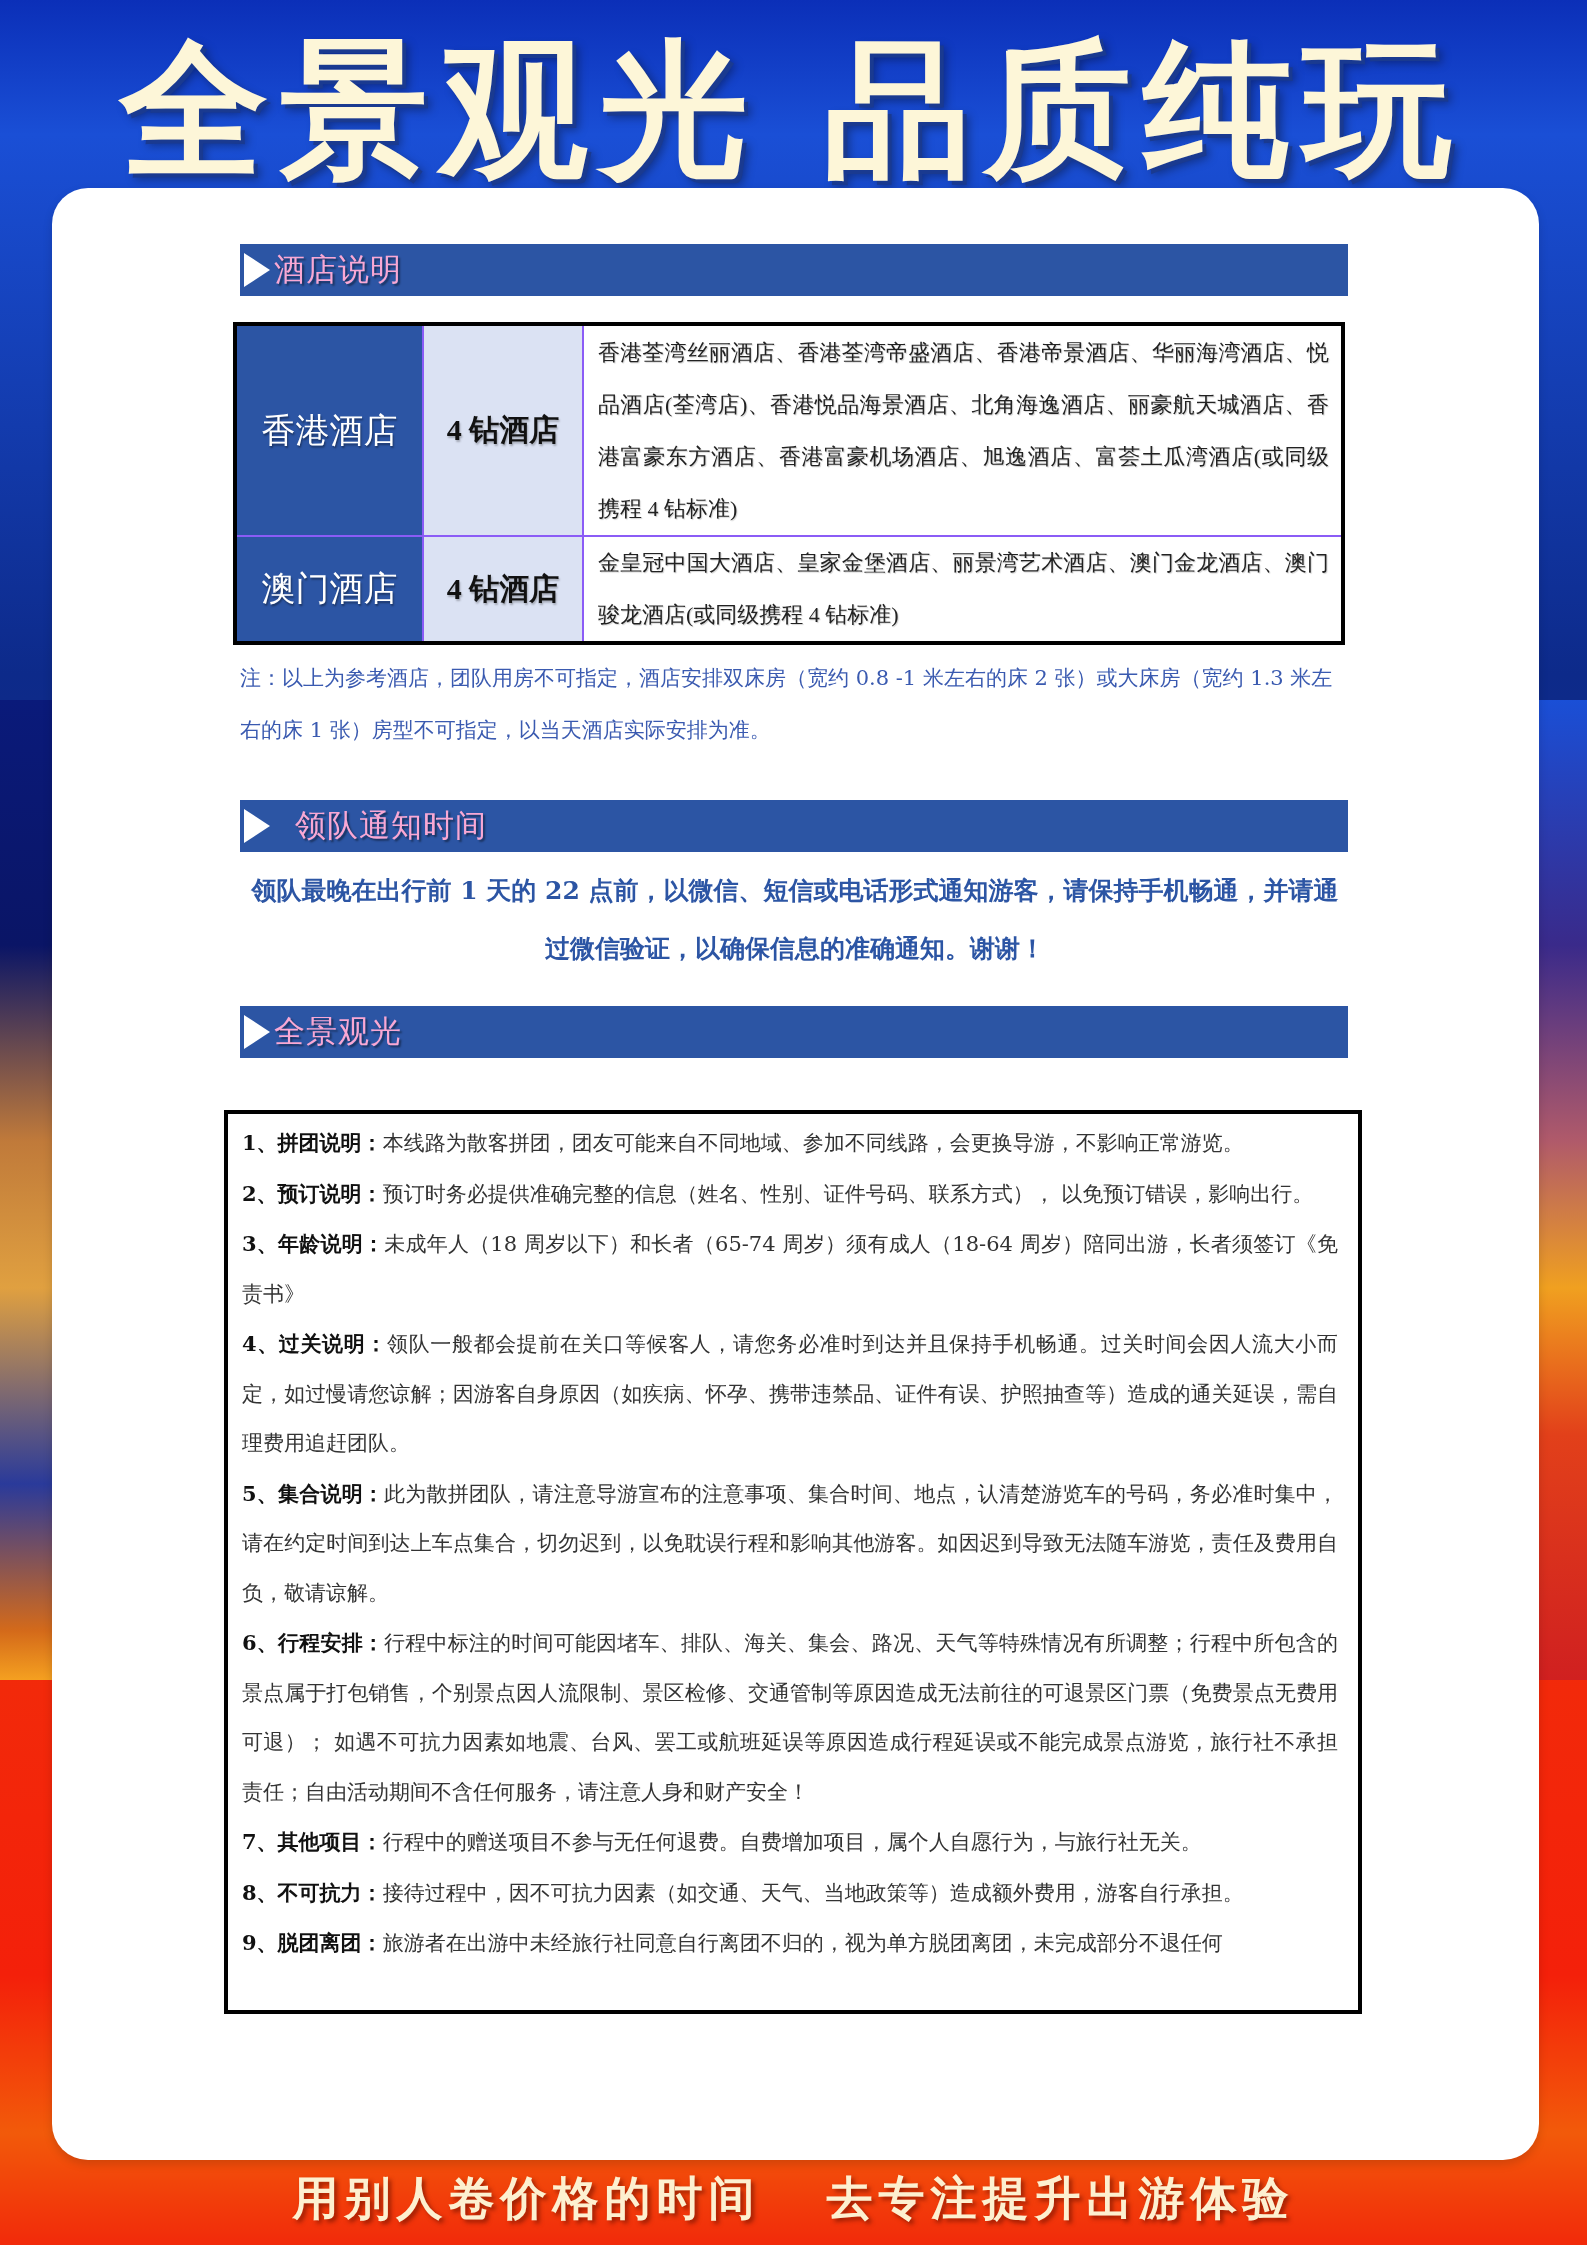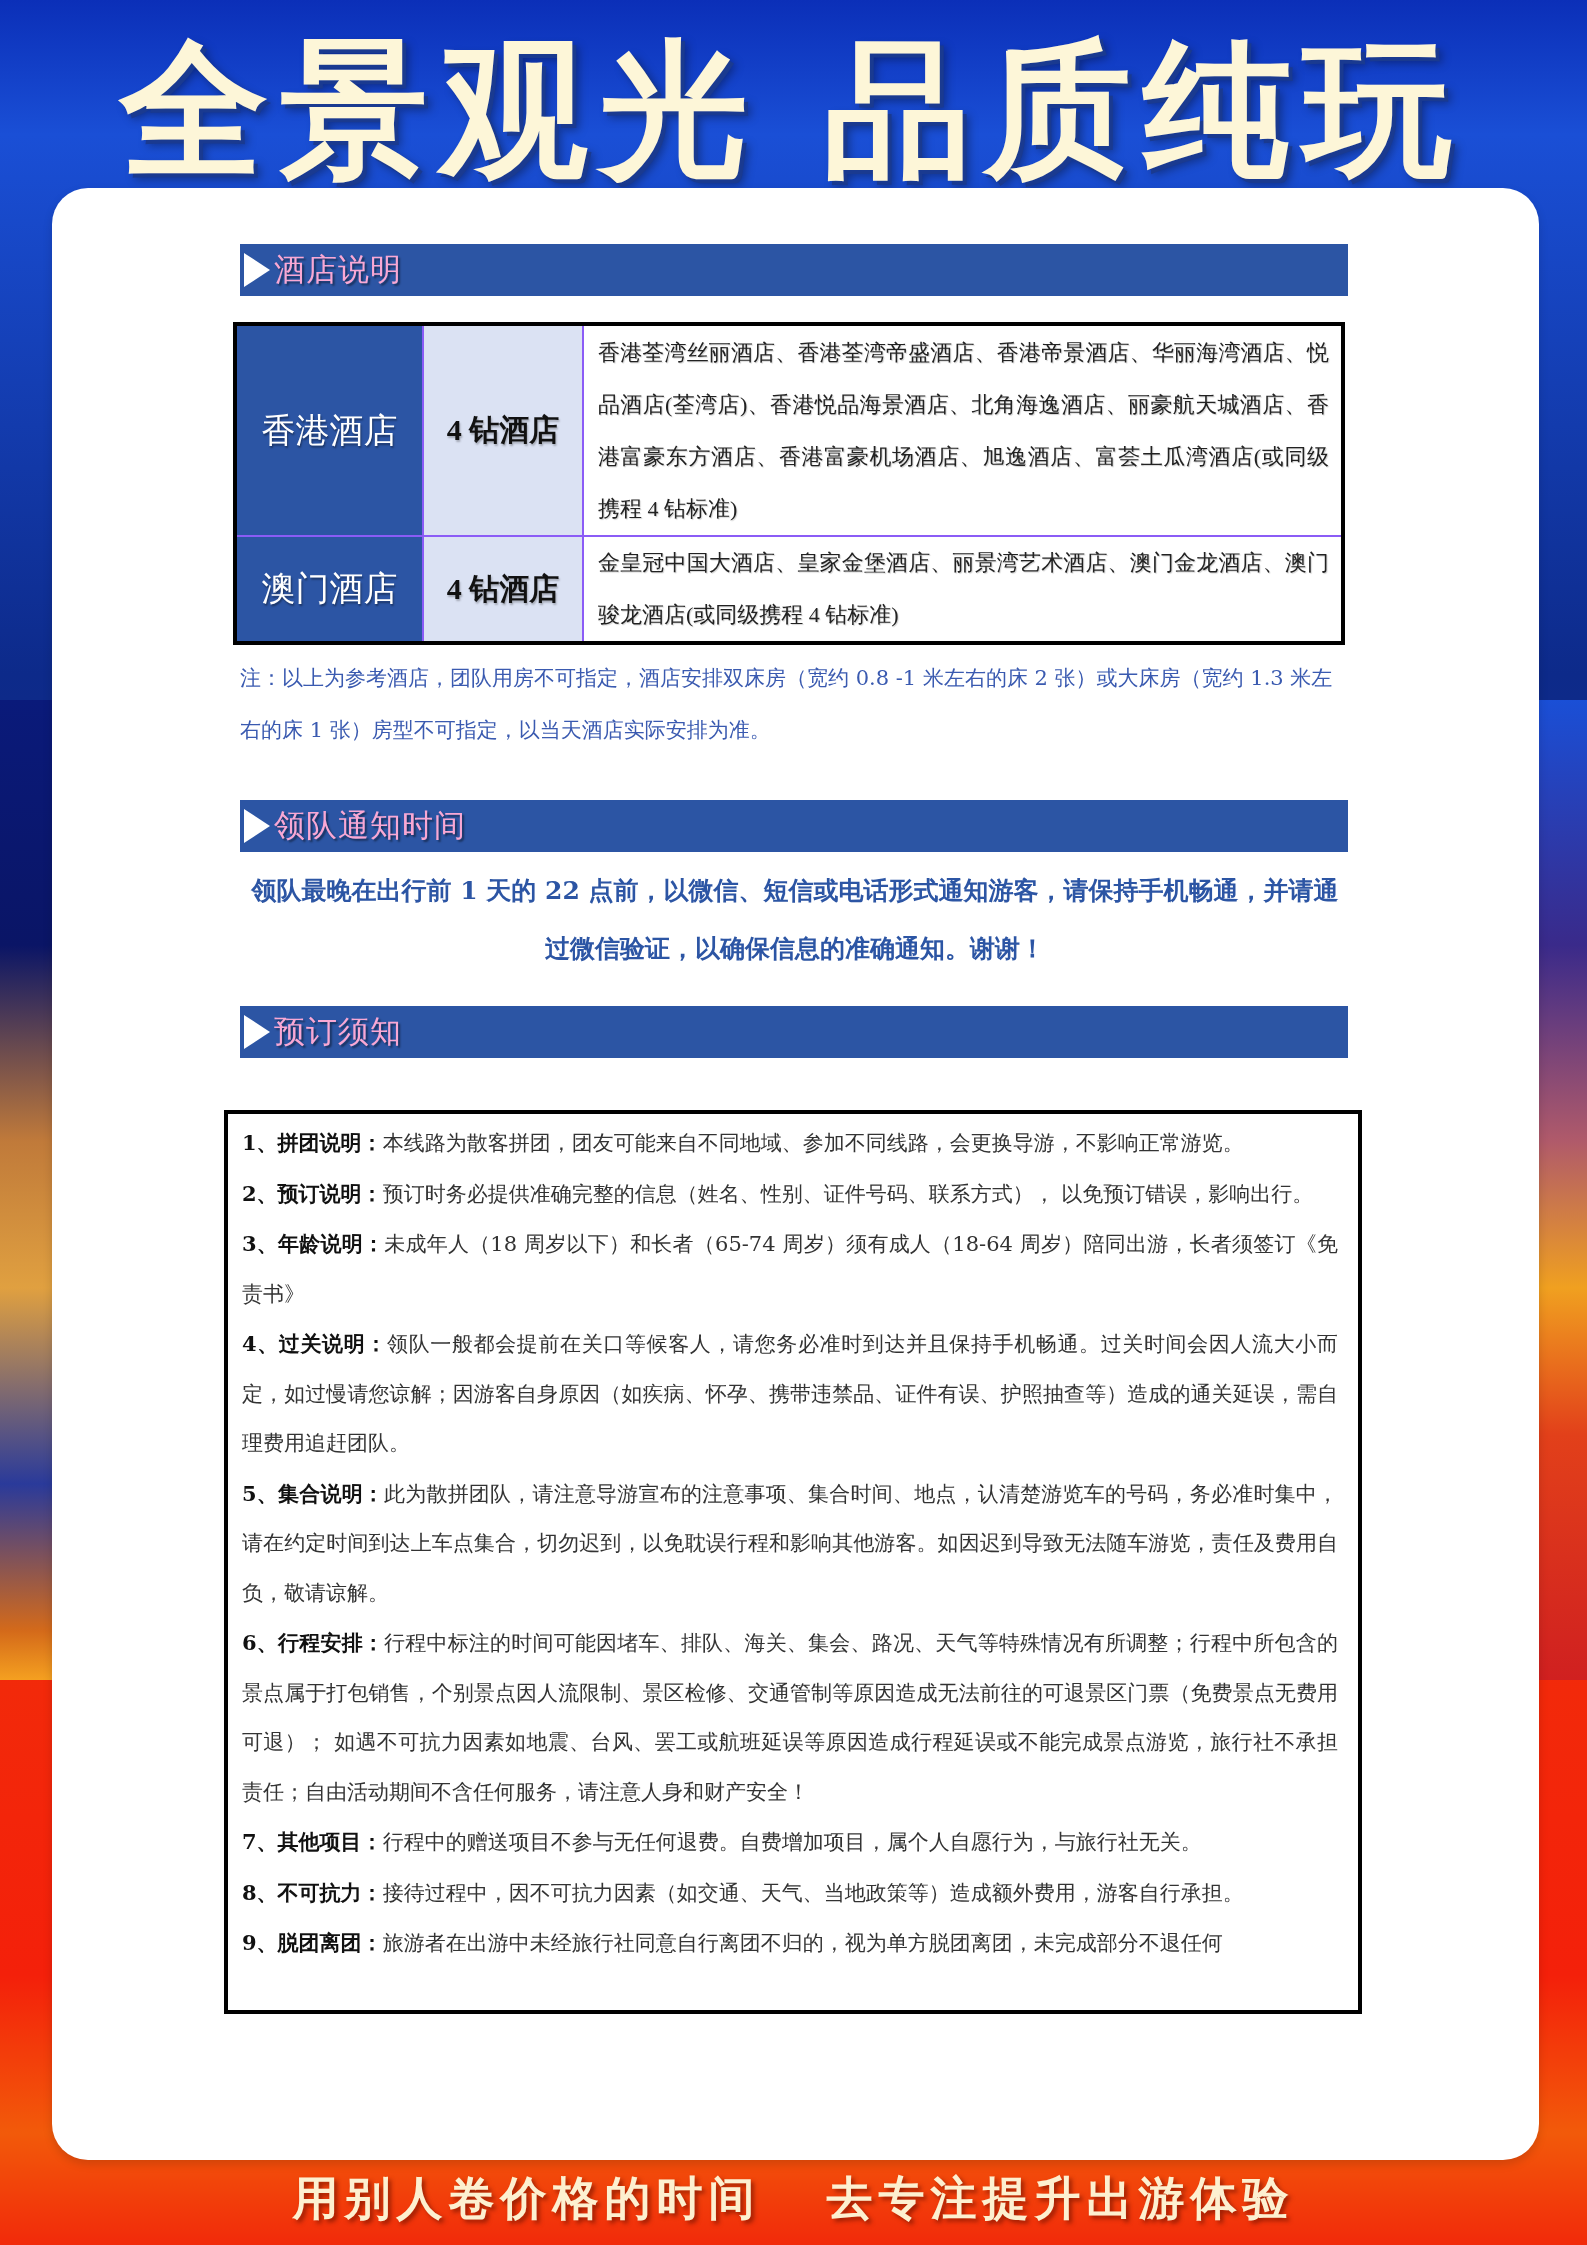--- a/index.html
+++ b/index.html
@@ -144,29 +144,29 @@
   <tr style="height:104px;">
     <td class="region">澳门酒店</td>
     <td class="level">4 钻酒店</td>
     <td class="hotels">金皇冠中国大酒店、皇家金堡酒店、丽景湾艺术酒店、澳门金龙酒店、澳门骏龙酒店(或同级携程 4 钻标准)</td>
   </tr>
 </tbody>
   </table>
 
 <p class="note">注：以上为参考酒店，团队用房不可指定，酒店安排双床房（宽约 0.8 -1 米左右的床 2 张）或大床房（宽约 1.3 米左右的床 1 张）房型不可指定，以当天酒店实际安排为准。</p>
 
-<div class="section-bar" style="top:800px;">
+<div class="section-bar" style="top:800px;gap:21px;">
   <span class="tri"></span>
   <span class="label">领队通知时间</span>
 </div>
 <p class="leader">领队最晚在出行前 1 天的 22 点前，以微信、短信或电话形式通知游客，请保持手机畅通，并请通过微信验证，以确保信息的准确通知。谢谢！</p>
 
 <div class="section-bar" style="top:1006px;">
   <span class="tri"></span>
-  <span class="label">预订须知</span>
+  <span class="label">全景观光</span>
 </div>
 
 <div class="booking-box">
   <p class="booking-item"><span class="key">1、拼团说明：</span><span>本线路为散客拼团，团友可能来自不同地域、参加不同线路，会更换导游，不影响正常游览。</span></p>
   <p class="booking-item"><span class="key">2、预订说明：</span><span>预订时务必提供准确完整的信息（姓名、性别、证件号码、联系方式）， 以免预订错误，影响出行。</span></p>
   <p class="booking-item"><span class="key">3、年龄说明：</span><span>未成年人（18 周岁以下）和长者（65-74 周岁）须有成人（18-64 周岁）陪同出游，长者须签订《免责书》</span></p>
   <p class="booking-item"><span class="key">4、过关说明：</span><span>领队一般都会提前在关口等候客人，请您务必准时到达并且保持手机畅通。过关时间会因人流大小而定，如过慢请您谅解；因游客自身原因（如疾病、怀孕、携带违禁品、证件有误、护照抽查等）造成的通关延误，需自理费用追赶团队。</span></p>
   <p class="booking-item"><span class="key">5、集合说明：</span><span>此为散拼团队，请注意导游宣布的注意事项、集合时间、地点，认清楚游览车的号码，务必准时集中，请在约定时间到达上车点集合，切勿迟到，以免耽误行程和影响其他游客。如因迟到导致无法随车游览，责任及费用自负，敬请谅解。</span></p>
   <p class="booking-item"><span class="key">6、行程安排：</span><span>行程中标注的时间可能因堵车、排队、海关、集会、路况、天气等特殊情况有所调整；行程中所包含的景点属于打包销售，个别景点因人流限制、景区检修、交通管制等原因造成无法前往的可退景区门票（免费景点无费用可退）； 如遇不可抗力因素如地震、台风、罢工或航班延误等原因造成行程延误或不能完成景点游览，旅行社不承担责任；自由活动期间不含任何服务，请注意人身和财产安全！</span></p>
   <p class="booking-item"><span class="key">7、其他项目：</span><span>行程中的赠送项目不参与无任何退费。自费增加项目，属个人自愿行为，与旅行社无关。</span></p>

